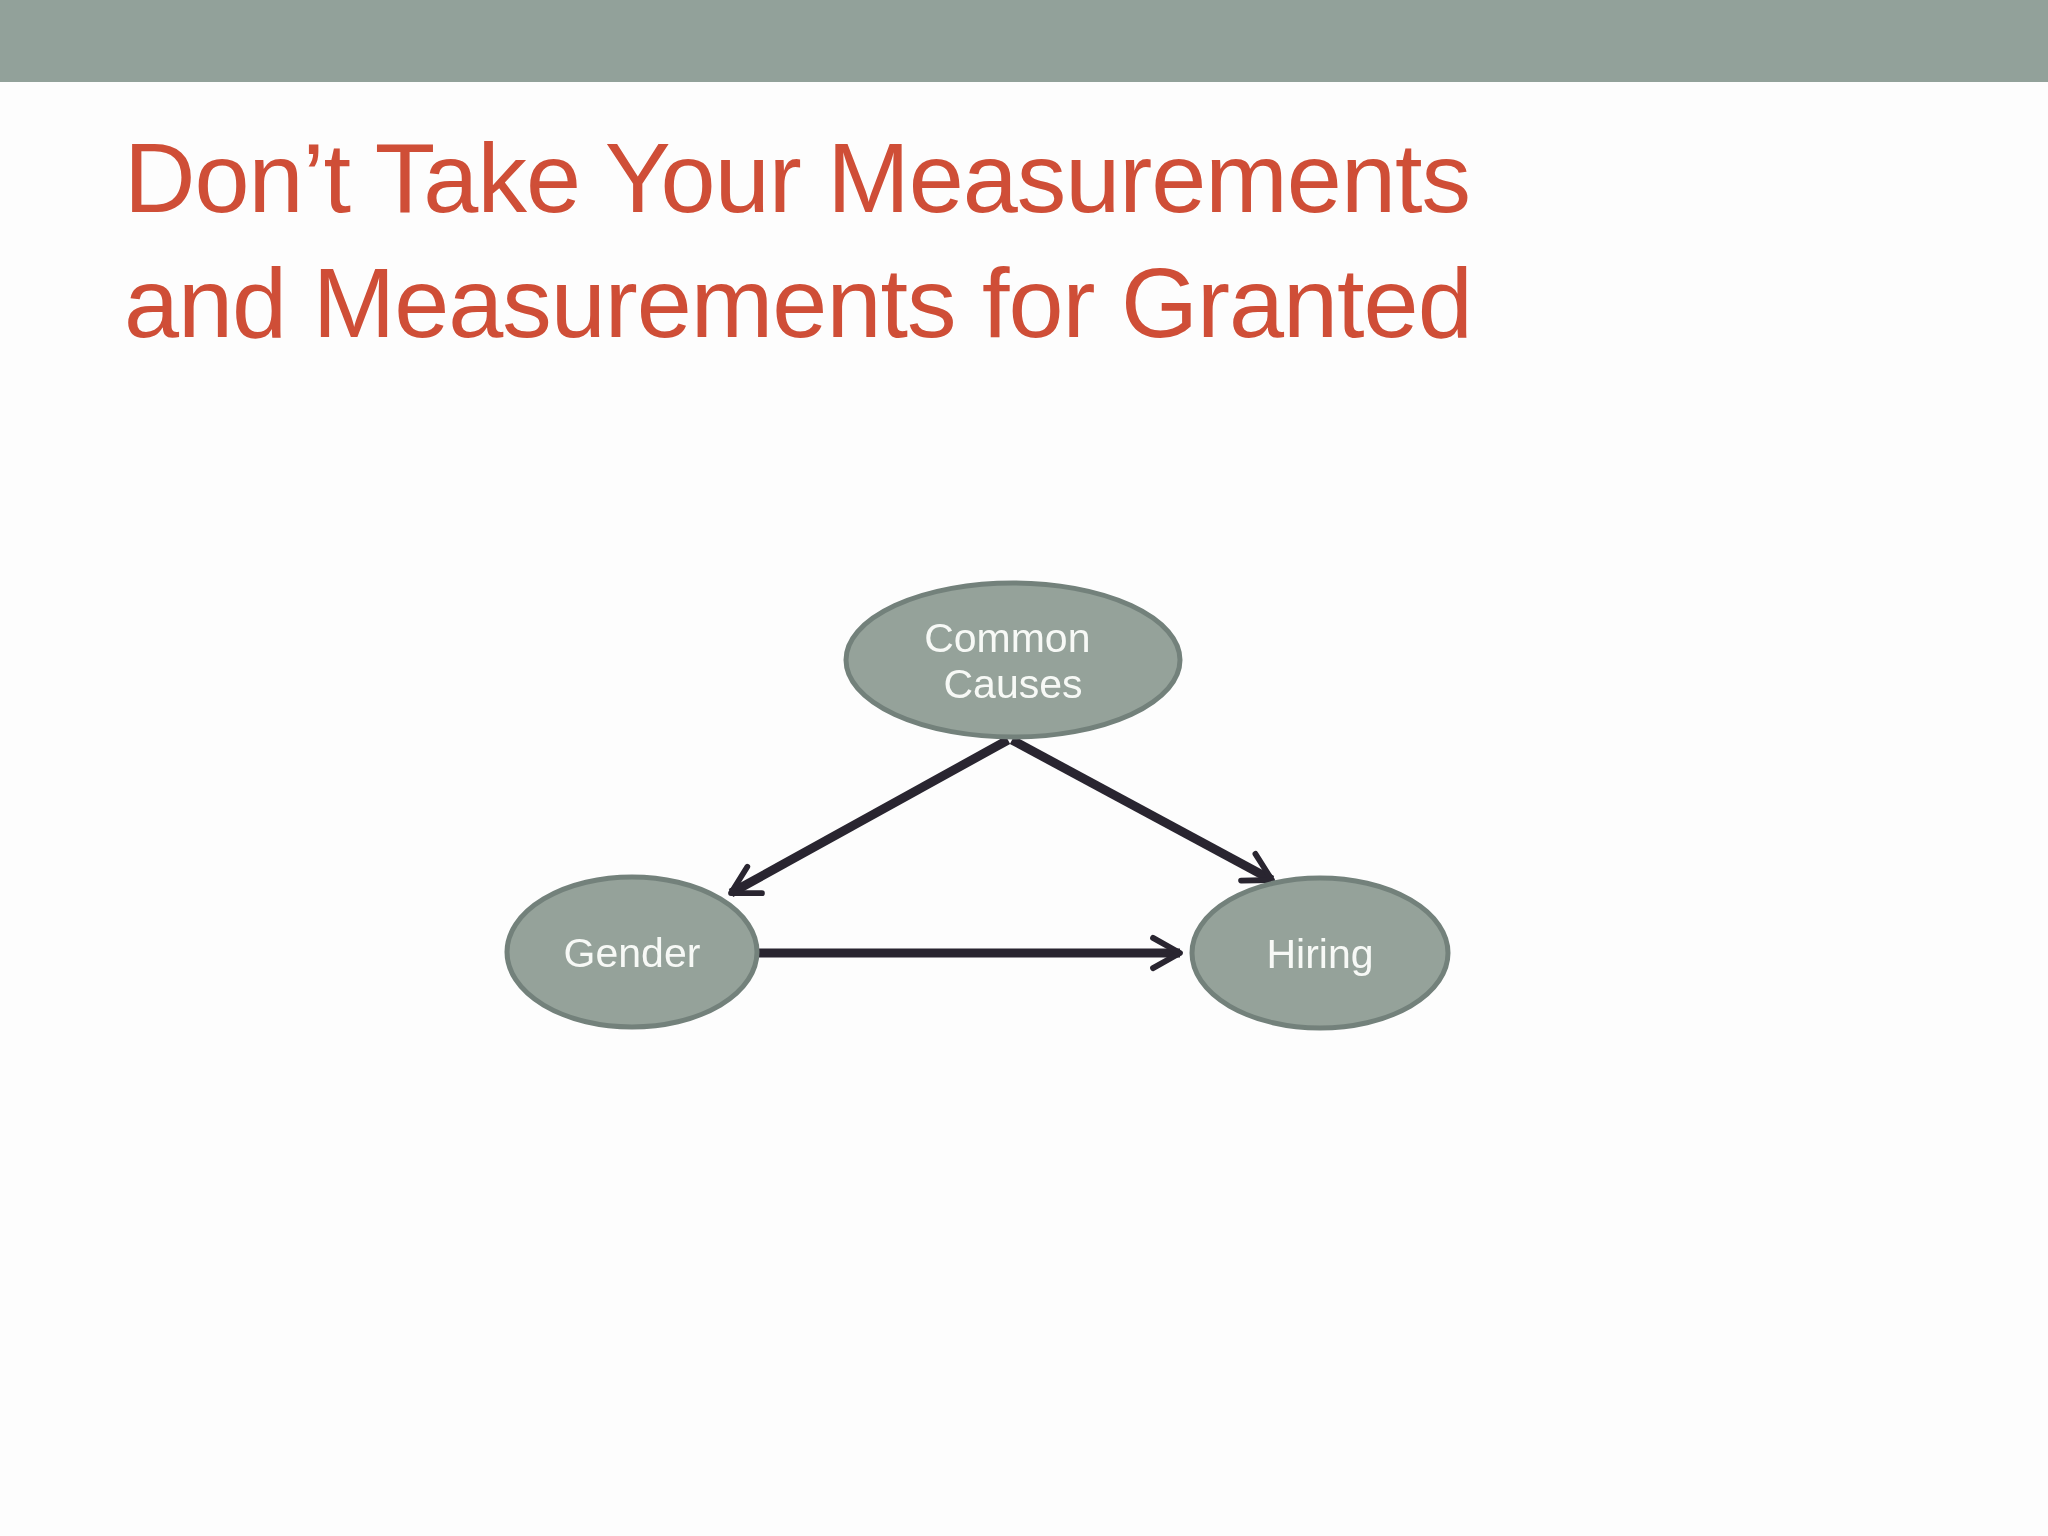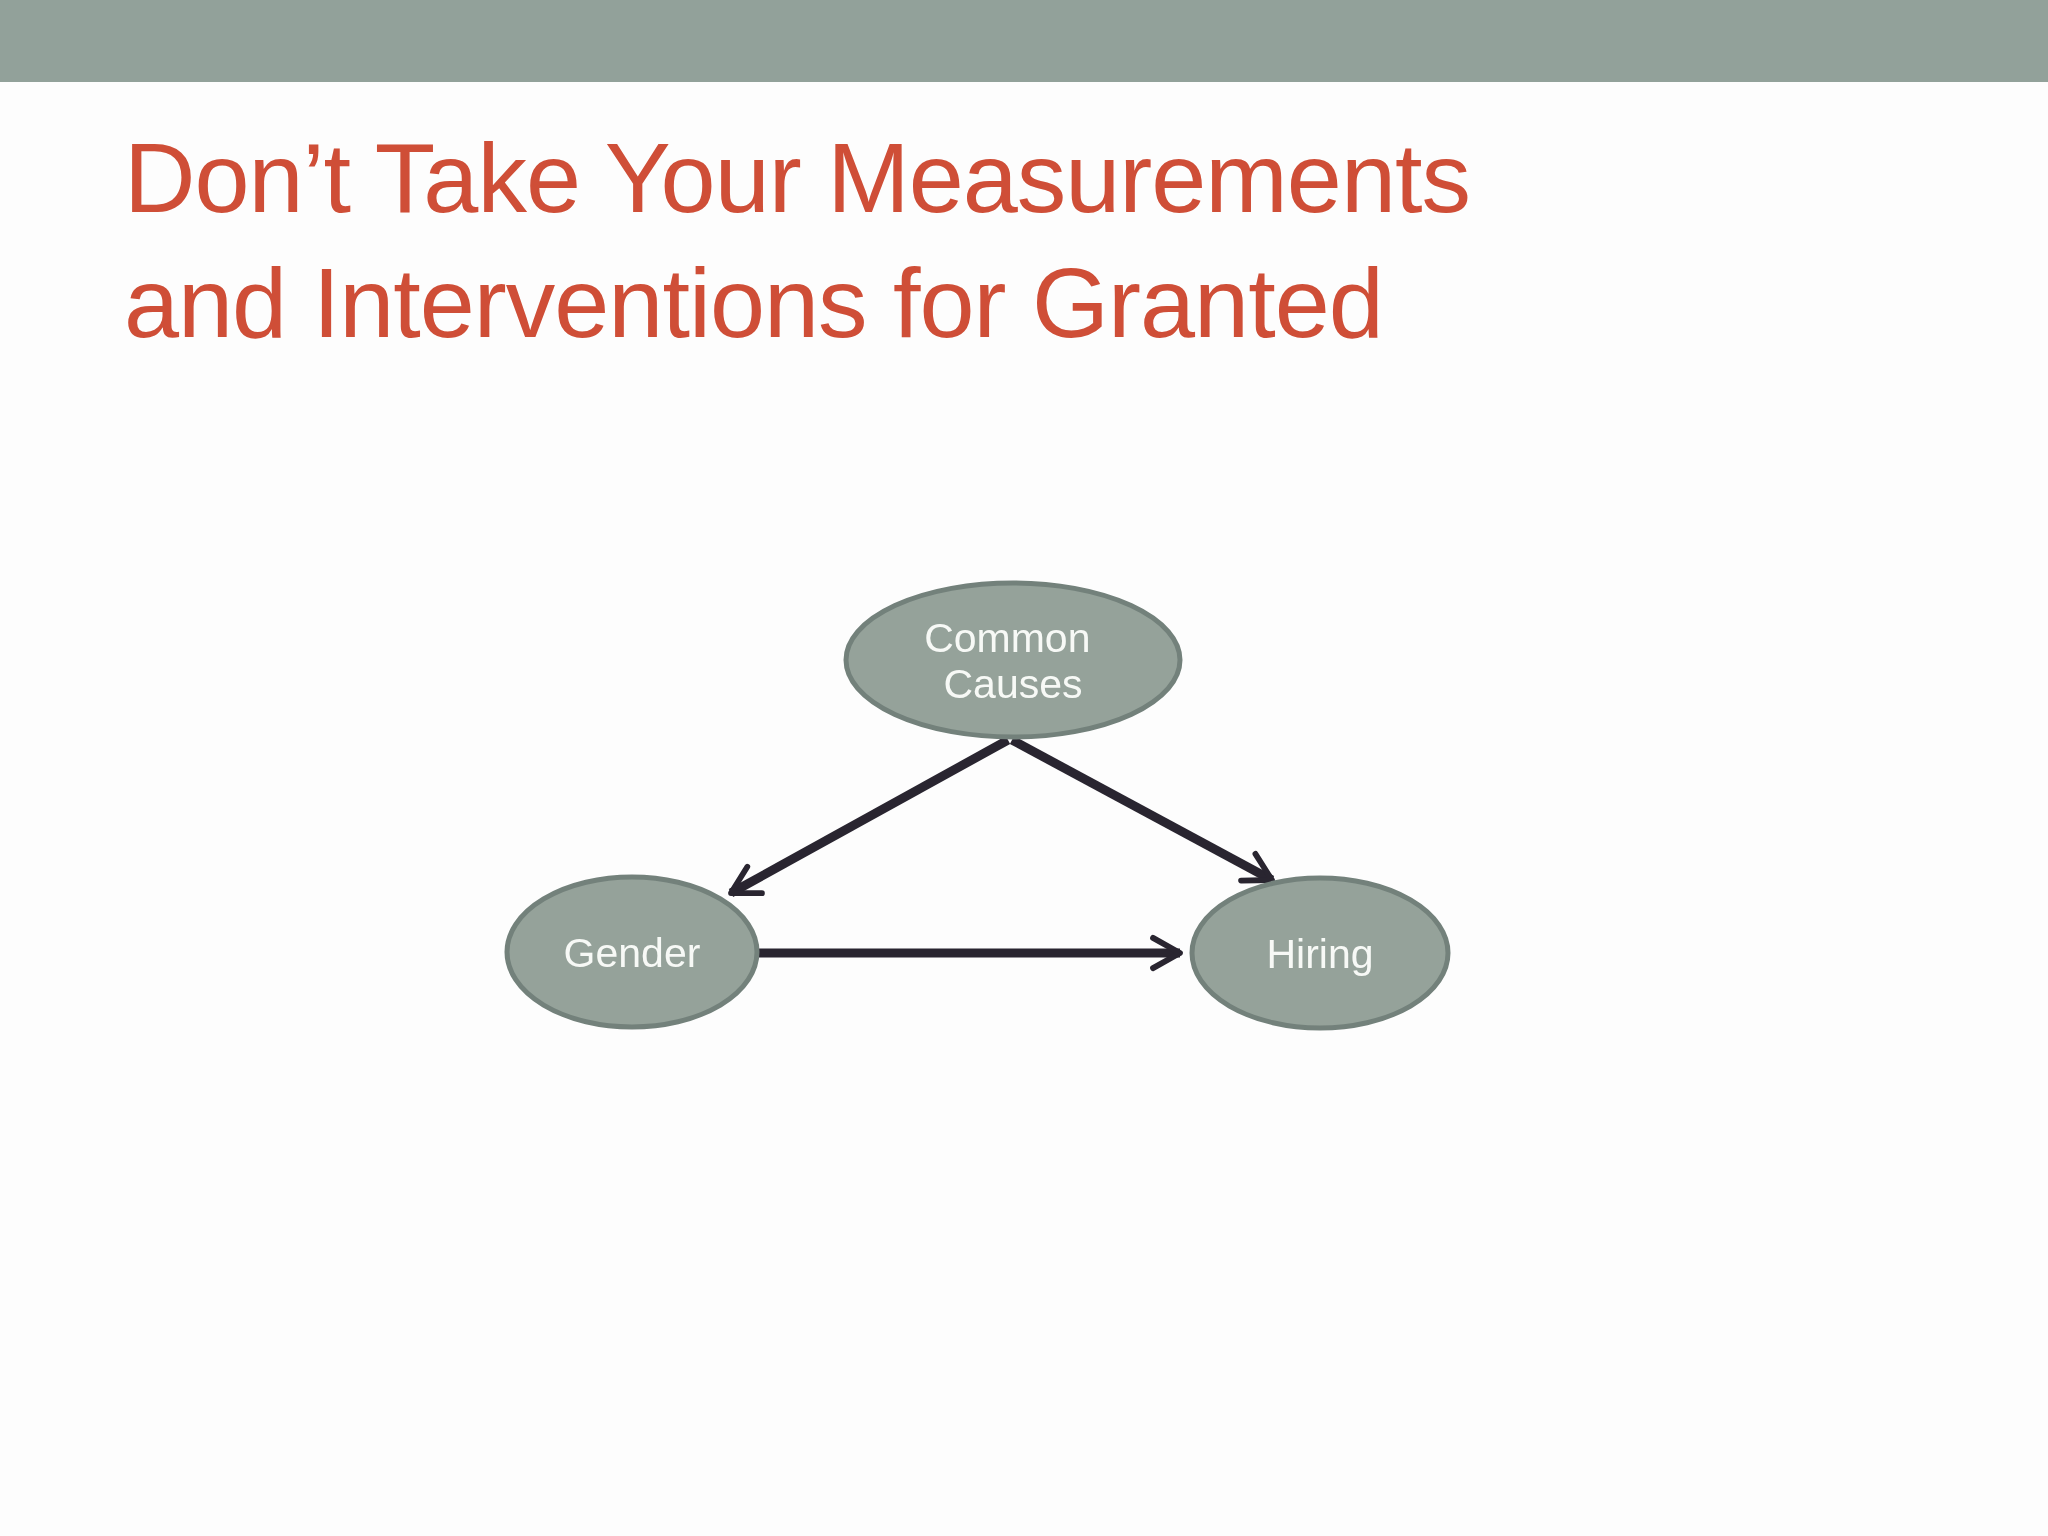--- a/index.html
+++ b/index.html
@@ -68,21 +68,21 @@
 </style>
 </head>
 <body>
 
 <div class="slide">
 
   <div class="top-bar"></div>
 
   <h1 class="title">
     <span class="line">Don’t Take Your Measurements</span>
-    <span class="line">and Interventions for Granted</span>
+    <span class="line">and Measurements for Granted</span>
   </h1>
 
   <svg class="diagram" viewBox="0 0 2048 1536">
     <defs>
       <marker id="arrowhead" viewBox="0 0 12 12" refX="10" refY="6" markerWidth="4.8" markerHeight="4.8" orient="auto">
         <path class="arrow-head-path" d="M2.5,1.8 L10,6 L2.5,10.2" stroke-width="1.6" stroke-linecap="round" stroke-linejoin="round"></path>
       </marker>
     </defs>
 
     <g>

